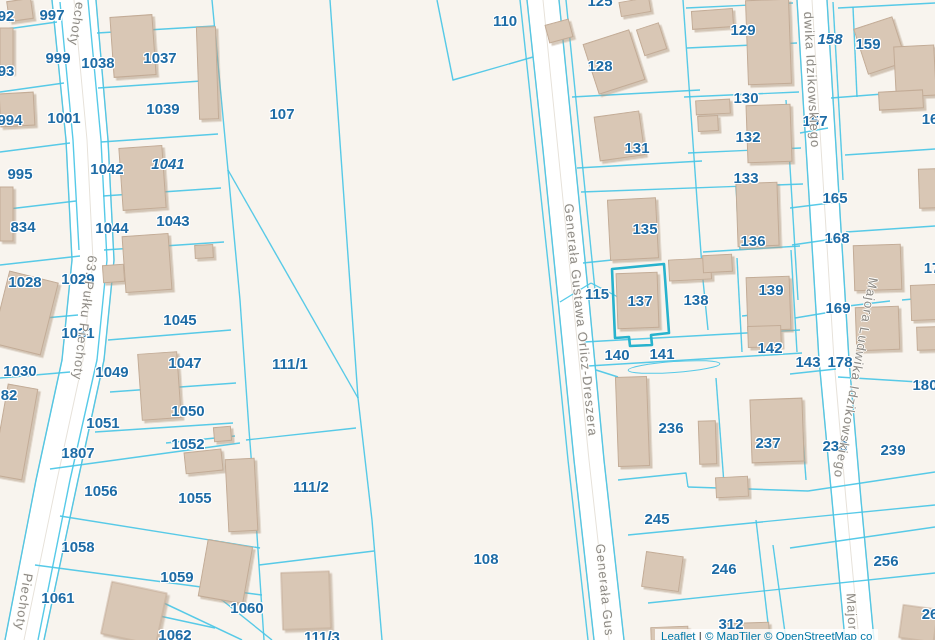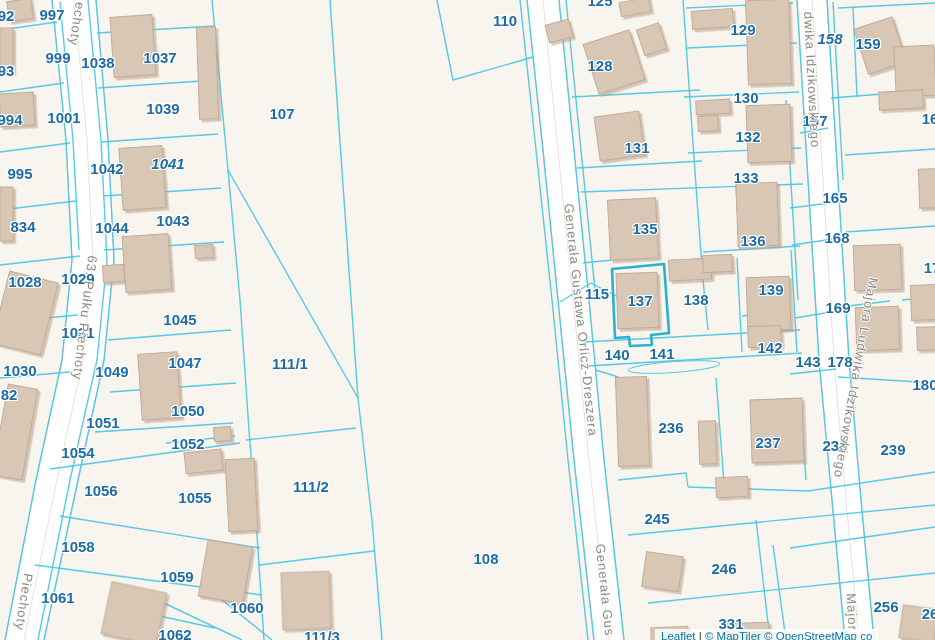--- a/index.html
+++ b/index.html
@@ -229,21 +229,21 @@
       <div class="plabel" style="left: 78px; top: 278px;">1029</div>
       <div class="plabel" style="left: 180px; top: 293px; margin-top: 26px;">1045</div>
       <div class="plabel" style="left: 20px; top: 342px; margin-top: 28px;">1030</div>
       <div class="plabel" style="left: 78px; top: 332px;">1031</div>
       <div class="plabel" style="left: 9px; top: 394px;">82</div>
       <div class="plabel" style="left: 185px; top: 362px;">1047</div>
       <div class="plabel" style="left: 112px; top: 371px;">1049</div>
       <div class="plabel" style="left: 188px; top: 410px;">1050</div>
       <div class="plabel" style="left: 103px; top: 422px;">1051</div>
       <div class="plabel" style="left: 188px; top: 443px;">1052</div>
-      <div class="plabel" style="left: 78px; top: 452px;">1054</div>
+      <div class="plabel" style="left: 78px; top: 452px;">1807</div>
       <div class="plabel" style="left: 101px; top: 490px;">1056</div>
       <div class="plabel" style="left: 195px; top: 497px;">1055</div>
       <div class="plabel" style="left: 78px; top: 546px;">1058</div>
       <div class="plabel" style="left: 177px; top: 576px;">1059</div>
       <div class="plabel" style="left: 58px; top: 597px;">1061</div>
       <div class="plabel" style="left: 175px; top: 634px;">1062</div>
       <div class="plabel" style="left: 247px; top: 607px;">1060</div>
       <div class="plabel" style="left: 282px; top: 113px;">107</div>
       <div class="plabel" style="left: 290px; top: 363px;">111/1</div>
       <div class="plabel" style="left: 311px; top: 486px;">111/2</div>
@@ -276,22 +276,22 @@
       <div class="plabel" style="left: 837px; top: 237px;">168</div>
       <div class="plabel" style="left: 838px; top: 307px;">169</div>
       <div class="plabel" style="left: 930px; top: 118px;">16</div>
       <div class="plabel" style="left: 932px; top: 267px;">17</div>
       <div class="plabel" style="left: 671px; top: 427px;">236</div>
       <div class="plabel" style="left: 768px; top: 442px;">237</div>
       <div class="plabel" style="left: 835px; top: 445px;">238</div>
       <div class="plabel" style="left: 893px; top: 449px;">239</div>
       <div class="plabel" style="left: 657px; top: 518px;">245</div>
       <div class="plabel" style="left: 724px; top: 568px;">246</div>
-      <div class="plabel" style="left: 731px; top: 623px;">331</div>
-      <div class="plabel" style="left: 886px; top: 560px; margin-top: 46px;">256</div>
+      <div class="plabel" style="left: 731px; top: 623px;">312</div>
+      <div class="plabel" style="left: 886px; top: 560px;">256</div>
       <div class="plabel" style="left: 930px; top: 613px;">26</div>
       <div class="slabel" style="left: 77px; top: 24px; transform: translate(-50%, -50%) rotate(99deg);">echoty</div>
       <div class="slabel" style="left: 85px; top: 318px; transform: translate(-50%, -50%) rotate(97deg);">63. Pułku Piechoty</div>
       <div class="slabel" style="left: 24px; top: 602px; transform: translate(-50%, -50%) rotate(99deg);">Piechoty</div>
       <div class="slabel" style="left: 581px; top: 320px; transform: translate(-50%, -50%) rotate(84deg);">Generała Gustawa Orlicz-Dreszera</div>
       <div class="slabel" style="left: 605px; top: 590px; transform: translate(-50%, -50%) rotate(84deg);">Generała Gus</div>
       <div class="slabel" style="left: 812px; top: 80px; transform: translate(-50%, -50%) rotate(87deg);">dwika Idzikowskiego</div>
       <div class="slabel" style="left: 856px; top: 378px; transform: translate(-50%, -50%) rotate(100deg);">Majora Ludwika Idzikowskiego</div>
       <div class="slabel" style="left: 852px; top: 612px; transform: translate(-50%, -50%) rotate(87deg);">Major</div>
     </div>

